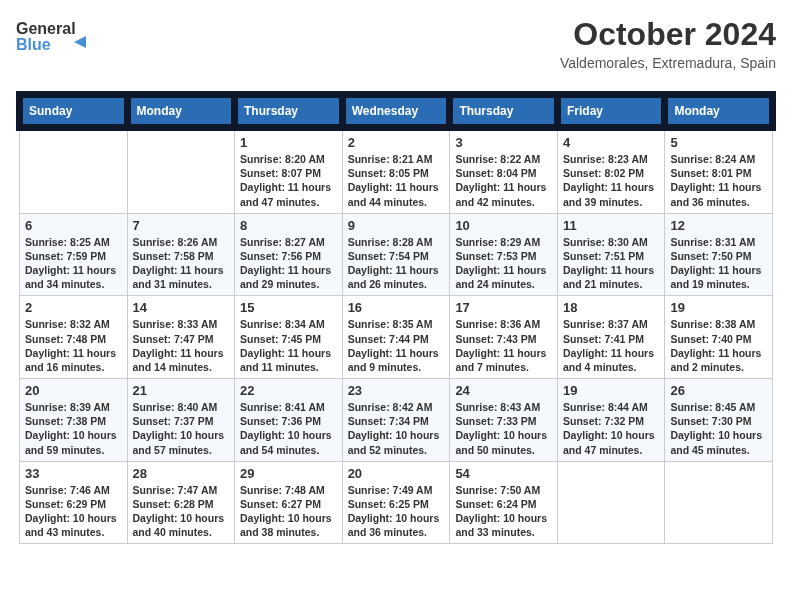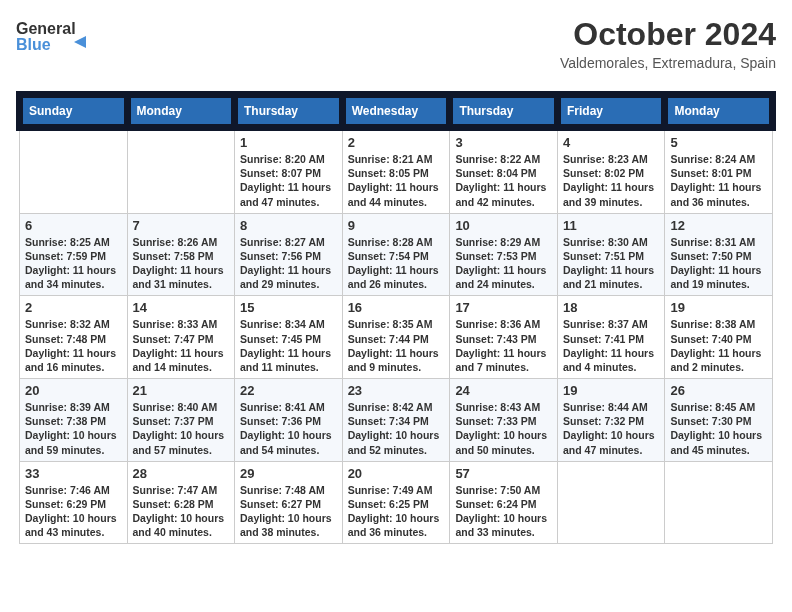--- a/index.html
+++ b/index.html
@@ -231,20 +231,20 @@
         </td>
         <td>
           <span class="day-num">29</span>
           <div class="day-info">Sunrise: 7:48 AM<br>Sunset: 6:27 PM<br>Daylight: 10 hours and 38 minutes.</div>
         </td>
         <td>
           <span class="day-num">20</span>
           <div class="day-info">Sunrise: 7:49 AM<br>Sunset: 6:25 PM<br>Daylight: 10 hours and 36 minutes.</div>
         </td>
         <td>
-          <span class="day-num">57</span>
+          <span class="day-num">54</span>
           <div class="day-info">Sunrise: 7:50 AM<br>Sunset: 6:24 PM<br>Daylight: 10 hours and 33 minutes.</div>
         </td>
         <td class="empty"></td>
         <td class="empty"></td>
       </tr>
     </tbody>
 </table>
 
 </body></html>

